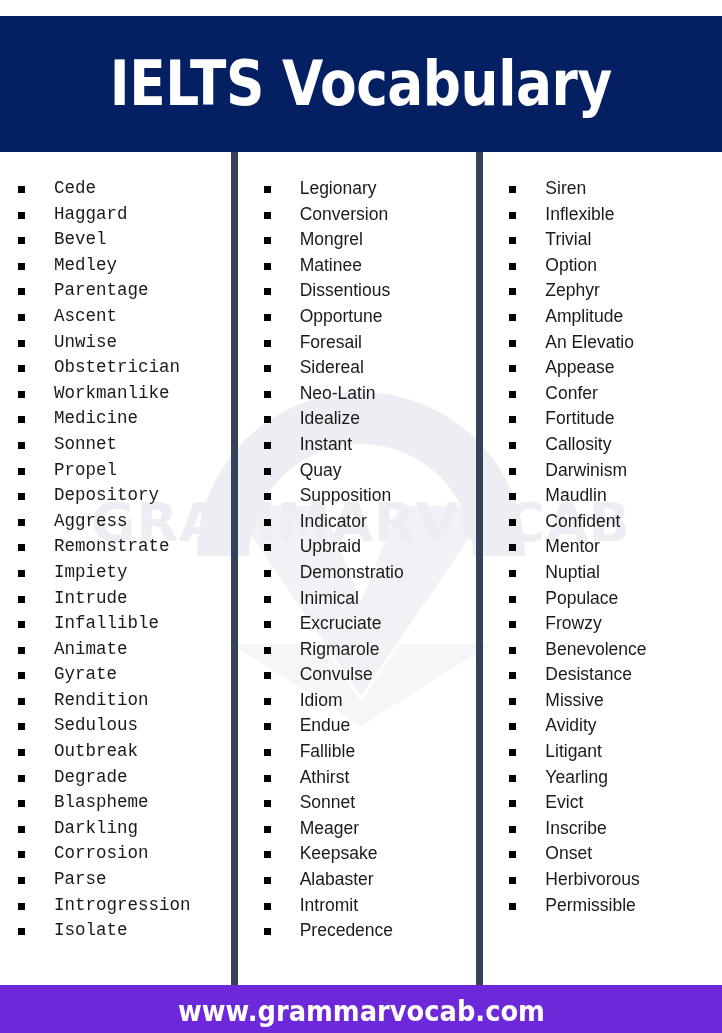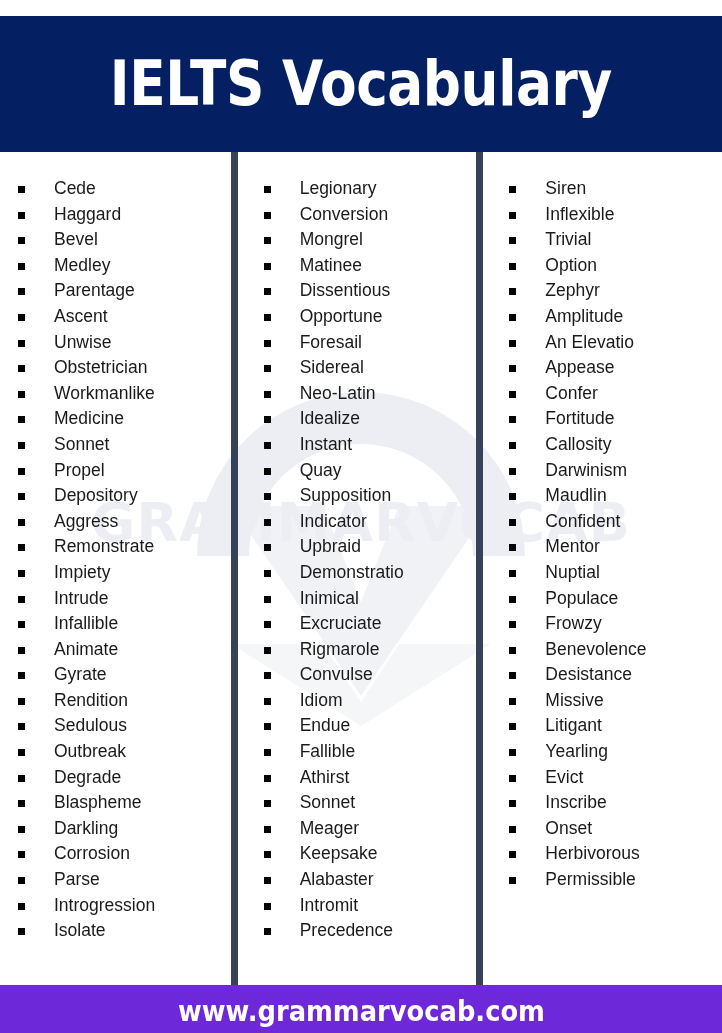--- a/index.html
+++ b/index.html
@@ -70,21 +70,21 @@
     height: 849px;
     display: flex;
     flex-direction: row;
     z-index: 3;
   }
   .word-column {
     flex: 1 1 0;
     padding-top: 40px;
     box-sizing: border-box;
   }
-  .col-1 { padding-left: 18px; }
+  .col-1 { padding-left: 18px; font-family: Liberation Mono, monospace; }
   .col-2 { padding-left: 26px; }
   .col-3 { padding-left: 26px; }
 
   .divider {
     width: 7px;
     background: #34425a;
     flex: 0 0 7px;
     align-self: stretch;
   }
 
@@ -246,20 +246,21 @@
         <li class="word-item"><span class="bullet"></span><span>Darwinism</span></li>
         <li class="word-item"><span class="bullet"></span><span>Maudlin</span></li>
         <li class="word-item"><span class="bullet"></span><span>Confident</span></li>
         <li class="word-item"><span class="bullet"></span><span>Mentor</span></li>
         <li class="word-item"><span class="bullet"></span><span>Nuptial</span></li>
         <li class="word-item"><span class="bullet"></span><span>Populace</span></li>
         <li class="word-item"><span class="bullet"></span><span>Frowzy</span></li>
         <li class="word-item"><span class="bullet"></span><span>Benevolence</span></li>
         <li class="word-item"><span class="bullet"></span><span>Desistance</span></li>
         <li class="word-item"><span class="bullet"></span><span>Missive</span></li>
+        <li class="word-item"><span class="bullet"></span><span>Avidity</span></li>
         <li class="word-item"><span class="bullet"></span><span>Litigant</span></li>
         <li class="word-item"><span class="bullet"></span><span>Yearling</span></li>
         <li class="word-item"><span class="bullet"></span><span>Evict</span></li>
         <li class="word-item"><span class="bullet"></span><span>Inscribe</span></li>
         <li class="word-item"><span class="bullet"></span><span>Onset</span></li>
         <li class="word-item"><span class="bullet"></span><span>Herbivorous</span></li>
         <li class="word-item"><span class="bullet"></span><span>Permissible</span></li>
       </ul>
   </div>
 

